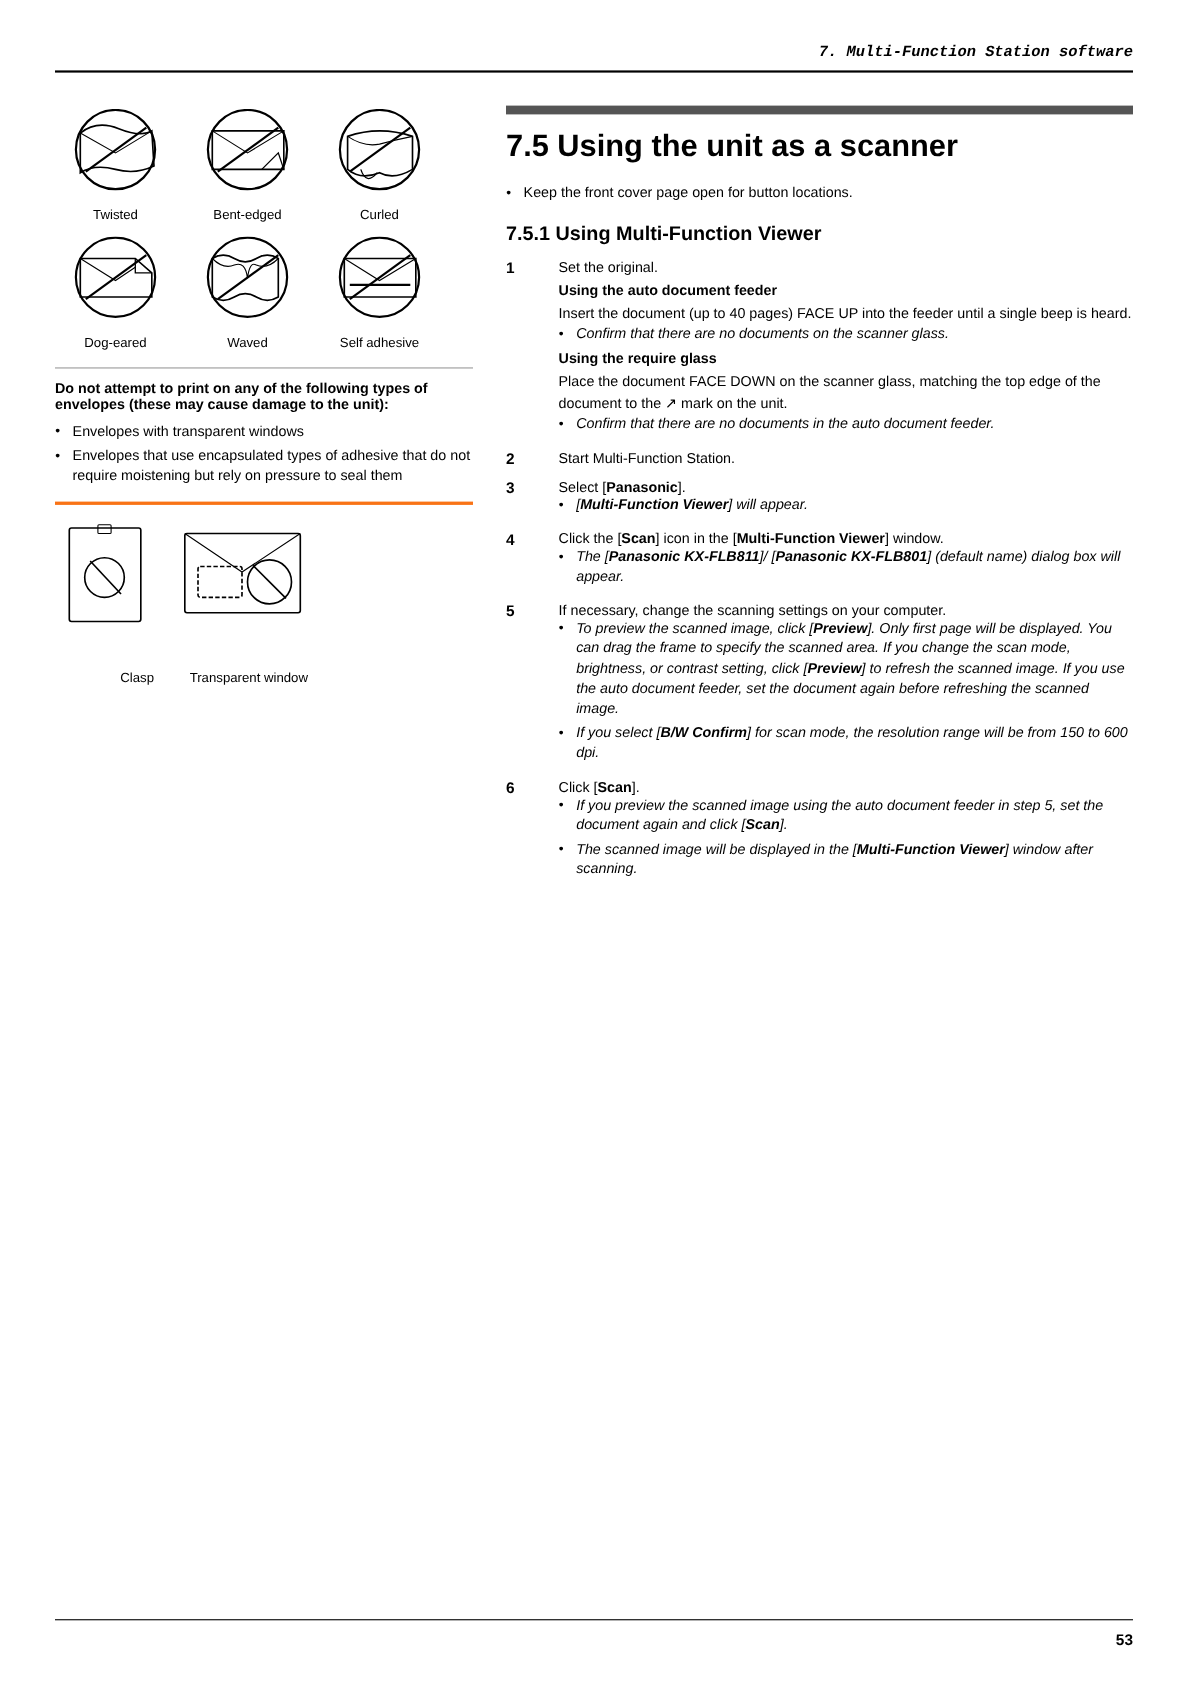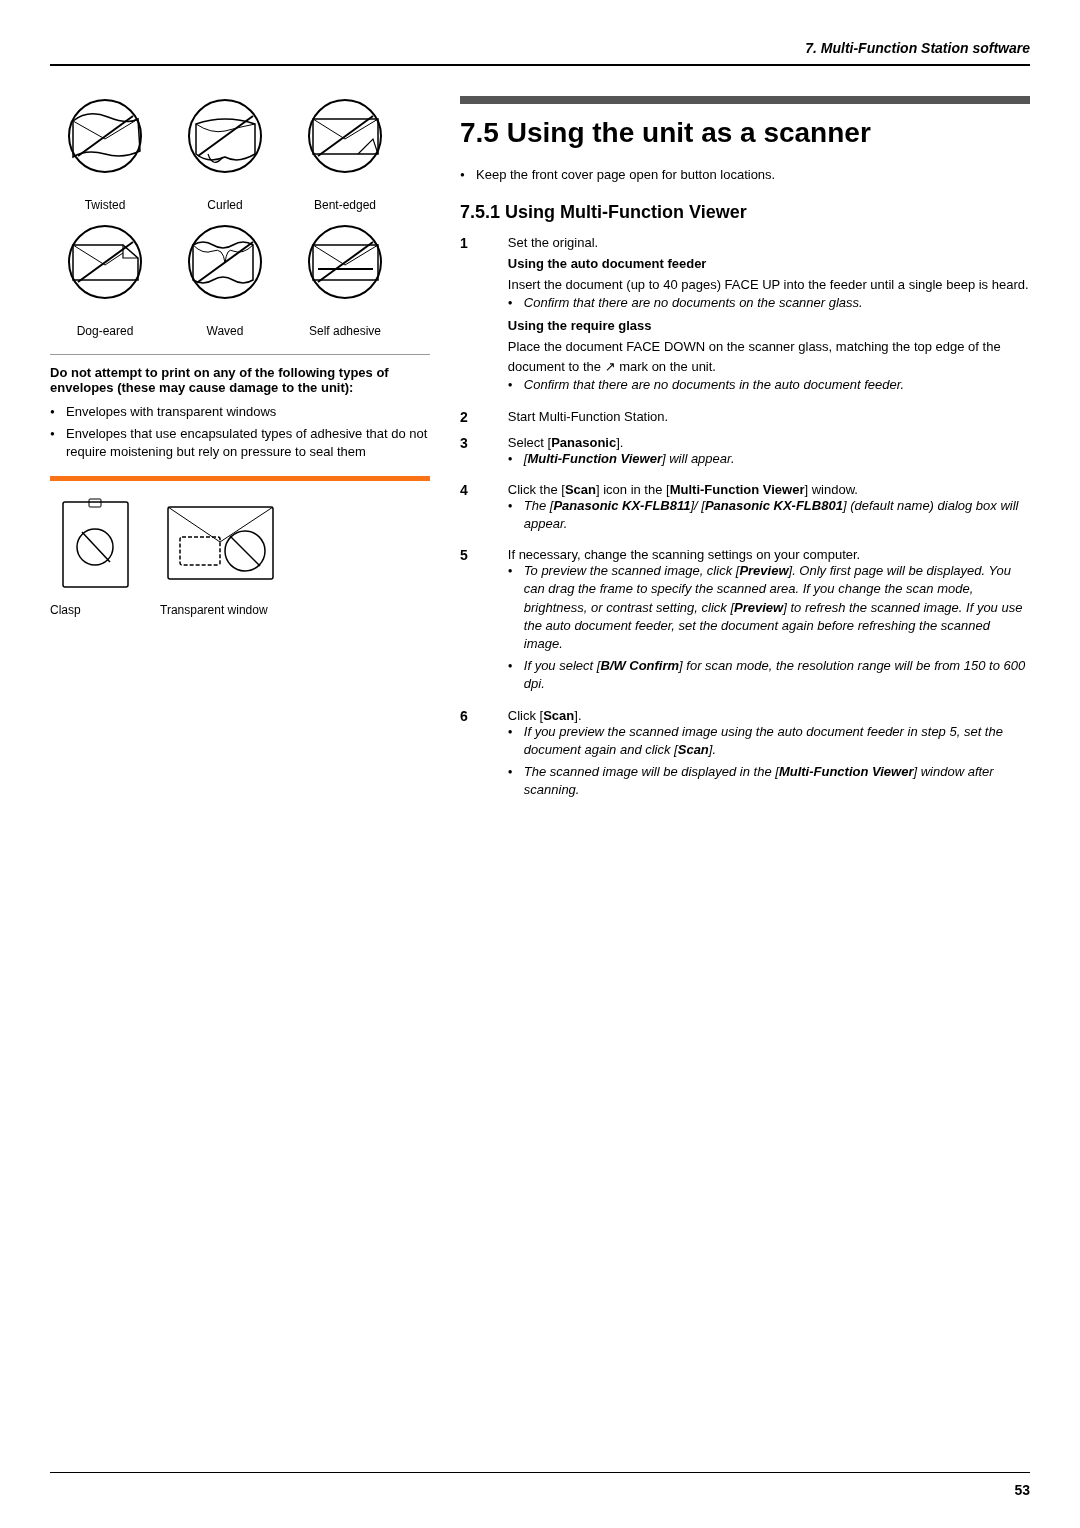--- a/index.html
+++ b/index.html
@@ -18,20 +18,21 @@
       position: relative;
     }
     .top-header {
       text-align: right;
       font-style: italic;
       font-weight: bold;
       font-size: 14px;
       border-bottom: 2px solid #000;
       padding-bottom: 8px;
       margin-bottom: 30px;
+      font-family: Liberation Mono, monospace;
     }
     .two-col {
       display: flex;
       gap: 30px;
     }
     .left-col {
       width: 380px;
       flex-shrink: 0;
     }
     .right-col {
@@ -45,35 +46,35 @@
       align-items: flex-end;
     }
     .envelope-item {
       display: flex;
       flex-direction: column;
       align-items: center;
       width: 110px;
     }
     .envelope-item .label {
       font-size: 12px;
-      margin-top: 22px;
+      margin-top: 12px;
       text-align: center;
     }
     
     .icon-box {
       width: 100px;
       height: 80px;
       display: flex;
       align-items: center;
       justify-content: center;
     }
     
     .warning-box {
       border-top: 1px solid #999;
-      border-bottom: 5px solid #f97316;
+      border-bottom: 3px solid #f97316;
       padding: 10px 0;
       margin: 16px 0;
       font-size: 13px;
     }
     .warning-box p {
       font-weight: bold;
       margin-bottom: 8px;
     }
     .bullet-list {
       list-style: none;
@@ -96,21 +97,22 @@
     
     .clasp-row {
       display: flex;
       gap: 20px;
       margin: 16px 0;
       align-items: flex-end;
     }
     .clasp-item {
       display: flex;
       flex-direction: column;
-      align-items: flex-start;
+      align-items: flex-end;
+      gap: 28px;
     }
     .clasp-item .label {
       font-size: 12px;
       margin-top: 6px;
     }
     
     .section-title {
       font-size: 28px;
       font-weight: bold;
       margin-bottom: 16px;
@@ -201,42 +203,42 @@
           </div>
           <span class="label">Twisted</span>
         </div>
 
         <div class="envelope-item">
           <div class="icon-box">
             <svg width="95" height="75" viewBox="0 0 95 75">
               <circle cx="47" cy="37" r="36" fill="none" stroke="#000" stroke-width="2"></circle>
               <line x1="20" y1="57" x2="75" y2="17" stroke="#000" stroke-width="2"></line>
 
+              <path d="M15,20 L80,20 L80,55 L15,55 Z" fill="none" stroke="#000" stroke-width="1.5"></path>
+              <path d="M15,20 L47,40 L80,20" fill="none" stroke="#000" stroke-width="1"></path>
+
+              <path d="M60,55 L75,40 L80,55" fill="none" stroke="#000" stroke-width="1.2"></path>
+            </svg>
+          </div>
+          <span class="label">Bent-edged</span>
+        </div>
+
+        <div class="envelope-item">
+          <div class="icon-box">
+            <svg width="95" height="75" viewBox="0 0 95 75">
+              <circle cx="47" cy="37" r="36" fill="none" stroke="#000" stroke-width="2"></circle>
+              <line x1="20" y1="57" x2="75" y2="17" stroke="#000" stroke-width="2"></line>
+
               <path d="M18,25 Q47,15 77,25 L77,55 Q60,65 47,58 Q30,65 18,55 Z" fill="none" stroke="#000" stroke-width="1.5"></path>
               <path d="M18,25 Q33,35 47,32 Q62,28 77,25" fill="none" stroke="#000" stroke-width="1"></path>
 
               <path d="M30,55 Q35,70 45,58" fill="none" stroke="#000" stroke-width="1.2"></path>
             </svg>
           </div>
           <span class="label">Curled</span>
-        </div>
-
-        <div class="envelope-item">
-          <div class="icon-box">
-            <svg width="95" height="75" viewBox="0 0 95 75">
-              <circle cx="47" cy="37" r="36" fill="none" stroke="#000" stroke-width="2"></circle>
-              <line x1="20" y1="57" x2="75" y2="17" stroke="#000" stroke-width="2"></line>
-
-              <path d="M15,20 L80,20 L80,55 L15,55 Z" fill="none" stroke="#000" stroke-width="1.5"></path>
-              <path d="M15,20 L47,40 L80,20" fill="none" stroke="#000" stroke-width="1"></path>
-
-              <path d="M60,55 L75,40 L80,55" fill="none" stroke="#000" stroke-width="1.2"></path>
-            </svg>
-          </div>
-          <span class="label">Bent-edged</span>
         </div>
       </div>
 
       <div class="envelope-row">
 
         <div class="envelope-item">
           <div class="icon-box">
             <svg width="95" height="75" viewBox="0 0 95 75">
               <circle cx="47" cy="37" r="36" fill="none" stroke="#000" stroke-width="2"></circle>
               <line x1="20" y1="57" x2="75" y2="17" stroke="#000" stroke-width="2"></line>

